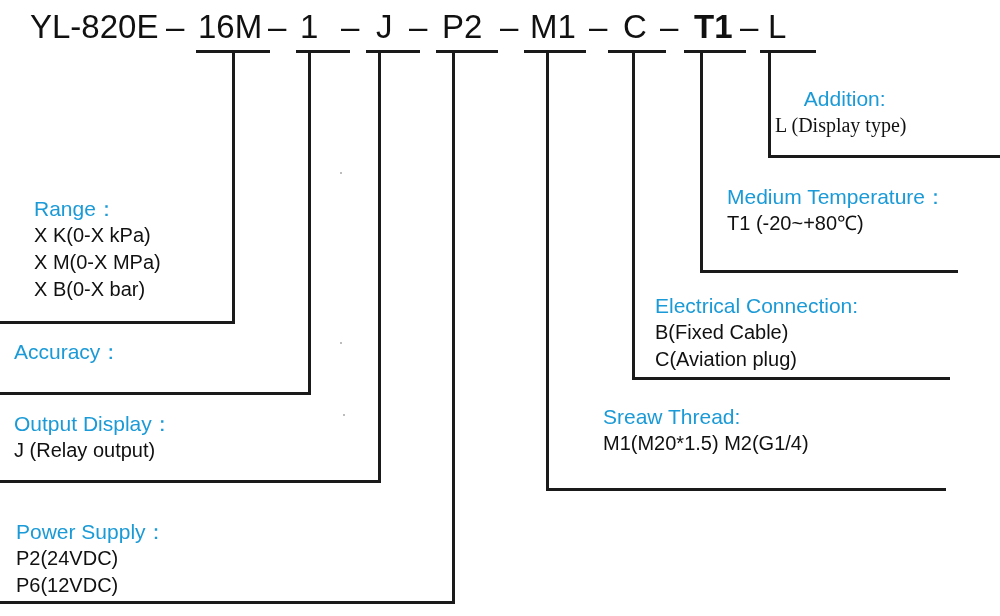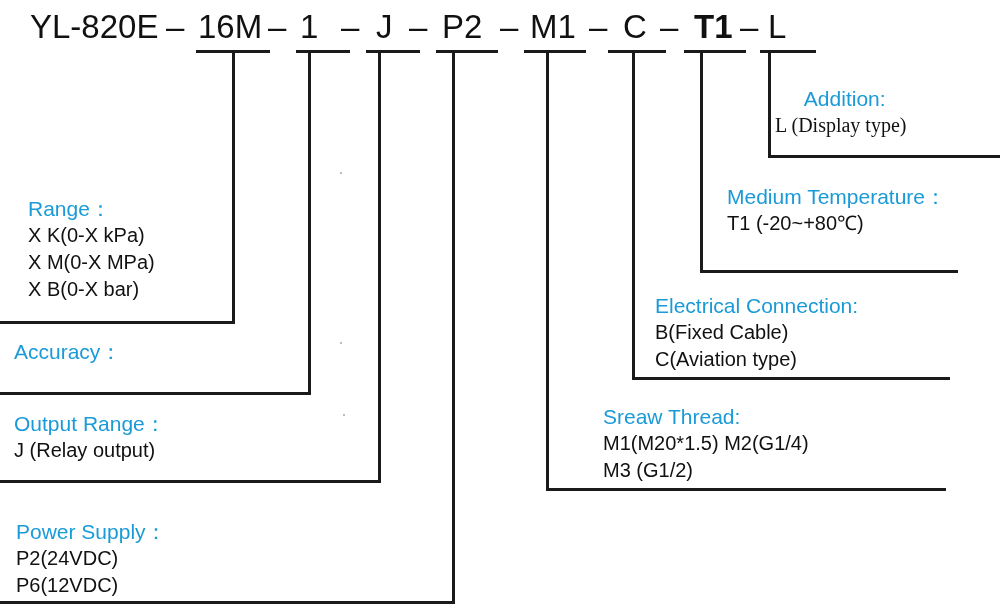--- a/index.html
+++ b/index.html
@@ -97,33 +97,33 @@
 
   <div class="drop" style="left:700px; top:50px; height:222px;"></div>
   <div class="hline" style="left:700px; top:270px; width:258px;"></div>
 
   <div class="drop" style="left:632px; top:50px; height:329px;"></div>
   <div class="hline" style="left:632px; top:377px; width:318px;"></div>
 
   <div class="drop" style="left:546px; top:50px; height:440px;"></div>
   <div class="hline" style="left:546px; top:488px; width:400px;"></div>
 
-  <div class="block" style="left:28px; top:195px;">
+  <div class="block" style="left:34px; top:195px;">
     <div class="btitle">Range：</div>
     <div class="bline">X  K(0-X kPa)</div>
     <div class="bline">X  M(0-X MPa)</div>
     <div class="bline">X  B(0-X bar)</div>
   </div>
 
   <div class="block" style="left:14px; top:338px;">
     <div class="btitle">Accuracy：</div>
   </div>
 
   <div class="block" style="left:14px; top:410px;">
-    <div class="btitle">Output Range：</div>
+    <div class="btitle">Output Display：</div>
     <div class="bline">J  (Relay output)</div>
   </div>
 
   <div class="block" style="left:16px; top:518px;">
     <div class="btitle">Power Supply：</div>
     <div class="bline">P2(24VDC)</div>
     <div class="bline">P6(12VDC)</div>
   </div>
 
   <div class="block" style="left:783px; top:85px;text-align:center;">
@@ -132,26 +132,25 @@
   </div>
 
   <div class="block" style="left:727px; top:183px;">
     <div class="btitle">Medium Temperature：</div>
     <div class="bline">T1  (-20~+80℃)</div>
   </div>
 
   <div class="block" style="left:655px; top:292px;">
     <div class="btitle">Electrical Connection:</div>
     <div class="bline">B(Fixed Cable)</div>
-    <div class="bline">C(Aviation type)</div>
+    <div class="bline">C(Aviation plug)</div>
   </div>
 
   <div class="block" style="left:603px; top:403px;">
     <div class="btitle">Sreaw Thread:</div>
     <div class="bline">M1(M20*1.5)    M2(G1/4)</div>
-    <div class="bline">M3  (G1/2)</div>
   </div>
 
   <div class="speck" style="left:340px; top:172px;"></div>
   <div class="speck" style="left:340px; top:342px;"></div>
   <div class="speck" style="left:343px; top:414px;"></div>
 
 </div>
 
 </body></html>

